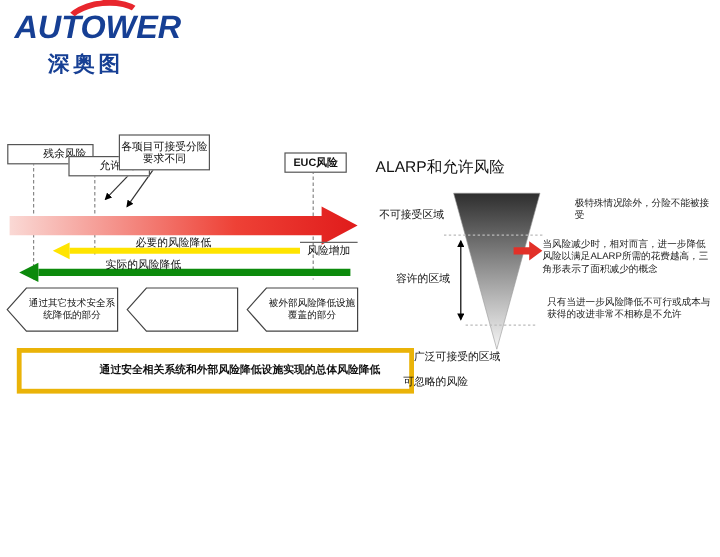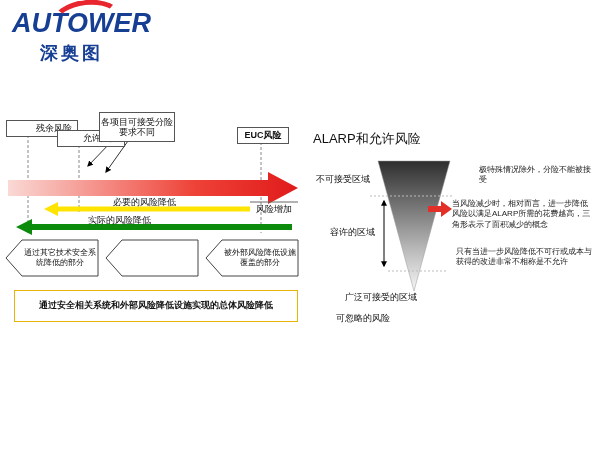--- a/index.html
+++ b/index.html
@@ -31,23 +31,23 @@
   .l-necessary { left:96px;  top:196px;margin-left:17px; }
   .l-actual    { left:88px;  top:214px; }
   .l-riskinc   { left:256px; top:203px; }
 
   .fat-text { font-size:8px; line-height:1.25; display:flex; align-items:center;
               justify-content:center; text-align:center;font-family:Liberation Serif, serif; }
   .ft1 { left:23px;  top:242px; width:74px; height:32px; }
   .ft2 { left:123px; top:242px; width:74px; height:32px; }
   .ft3 { left:223px; top:242px; width:74px; height:32px; }
 
-  .summary { left:14px; top:290px; width:282px; height:30px; border:1px solid #eab308;
+  .summary { left:14px; top:290px; width:282px; height:30px; border:4px solid #eab308;
              font-size:9px; font-weight:bold; display:flex; align-items:center;
-             justify-content:center; text-align:center; line-height:1.25; }
+             justify-content:center; text-align:center; line-height:1.25;padding-left:41px; }
 
   
   .alarp-title { left:313px; top:130px; font-size:13px; font-weight:normal; white-space:nowrap; }
   .r-unacceptable { left:316px; top:173px; }
   .r-tolerable    { left:330px; top:226px; }
   .r-broad        { left:306px; top:291px;margin-left:39px; }
   .r-negligible   { left:336px; top:312px; }
 
   .ann { font-size:8px; color:#222; line-height:1.3; }
   .annA { left:479px; top:165px; width:112px; }

